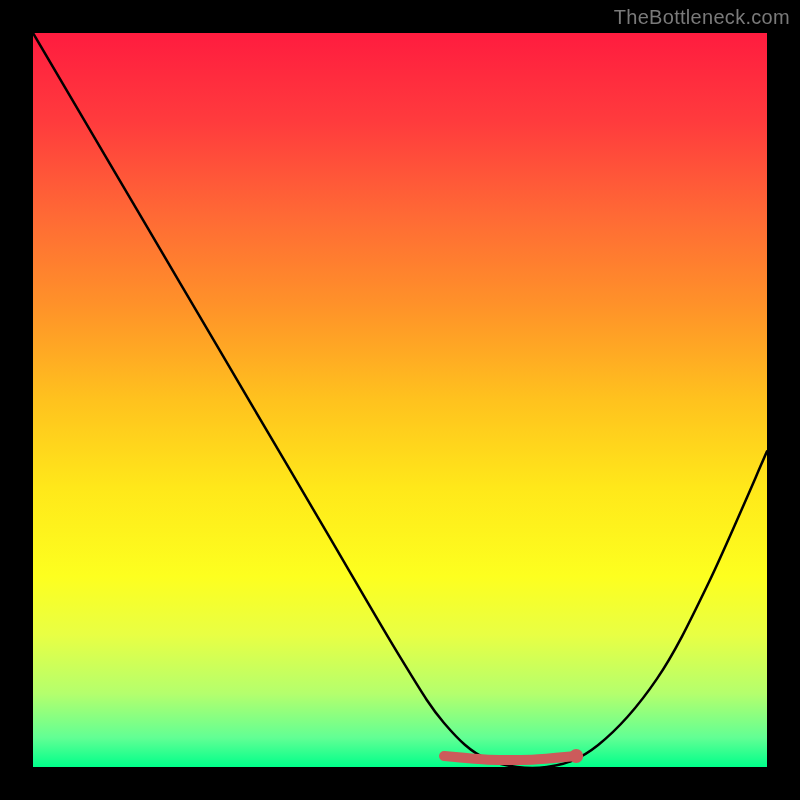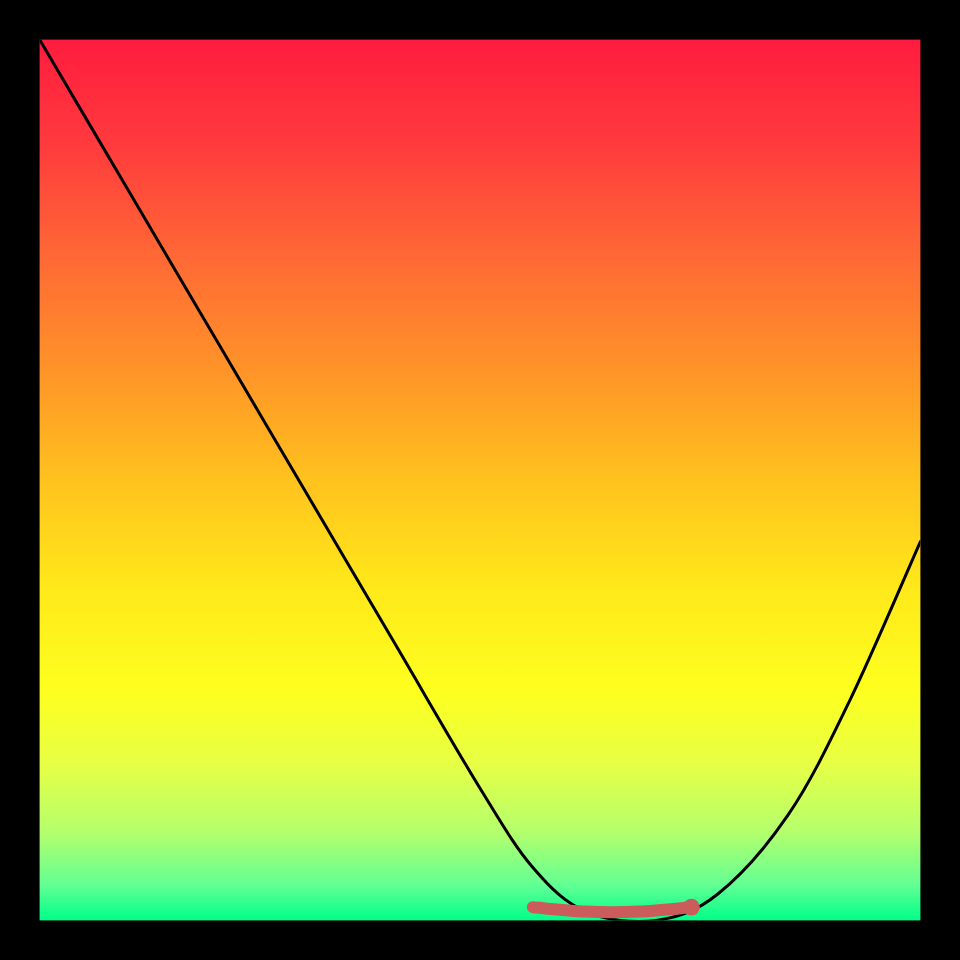--- a/index.html
+++ b/index.html
@@ -59,14 +59,15 @@
 <div class="container">
 
   <div class="plot-area">
     <svg class="curves" viewBox="0 0 734 734" preserveAspectRatio="none">
       <path id="main-curve" fill="none" stroke="#000000" stroke-width="2.5" stroke-linecap="round" stroke-linejoin="round" d="M 0.00 0.00 C 12.23 20.80, 48.93 83.19, 73.40 124.78 C 97.87 166.37, 122.33 207.97, 146.80 249.56 C 171.27 291.15, 195.73 332.75, 220.20 374.34 C 244.67 415.93, 269.13 457.53, 293.60 499.12 C 318.07 540.71, 347.43 592.09, 367.00 623.90 C 386.57 655.71, 396.36 672.83, 411.04 689.96 C 425.72 707.09, 437.95 719.32, 455.08 726.66 C 472.21 734.00, 495.45 736.45, 513.80 734.00 C 532.15 731.55, 546.83 726.66, 565.18 711.98 C 583.53 697.30, 605.55 672.83, 623.90 645.92 C 642.25 619.01, 656.93 588.42, 675.28 550.50 C 693.63 512.58, 724.21 440.40, 734.00 418.38"></path>
       <path id="opt-band" fill="none" stroke="#cc5b5b" stroke-width="10" stroke-linecap="round" stroke-linejoin="round" d="M 411.04 722.99 C 418.38 723.60, 440.40 726.05, 455.08 726.66 C 469.76 727.27, 484.44 727.27, 499.12 726.66 C 513.80 726.05, 535.82 723.60, 543.16 722.99"></path>
       <circle id="opt-dot" r="7" fill="#cc5b5b" cx="543.16" cy="722.99"></circle>
     </svg>
   </div>
 
+  <div class="watermark">TheBottleneck.com</div>
 
 </div>
 
 </body></html>

